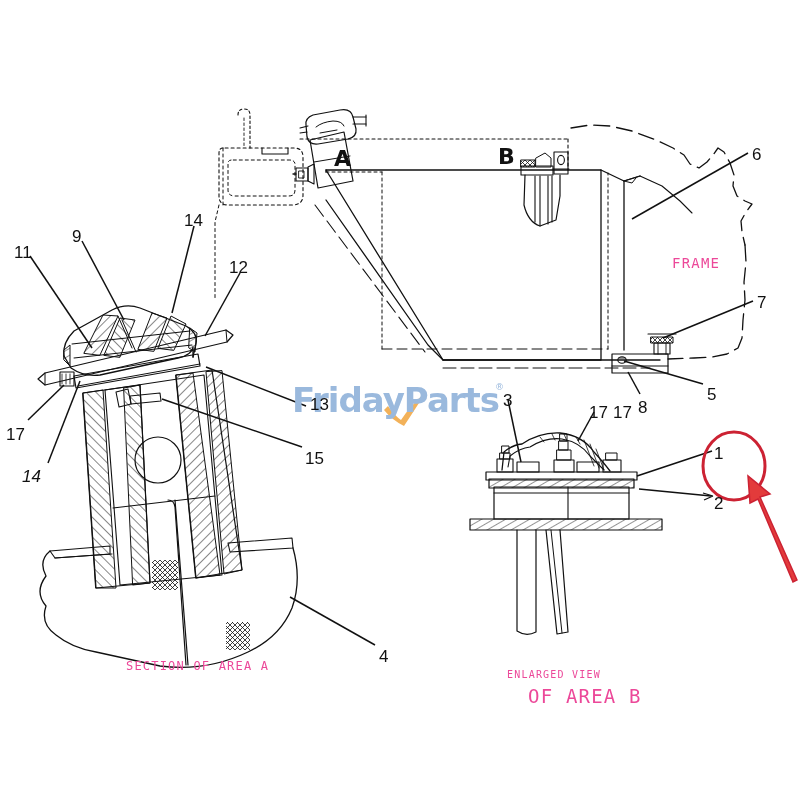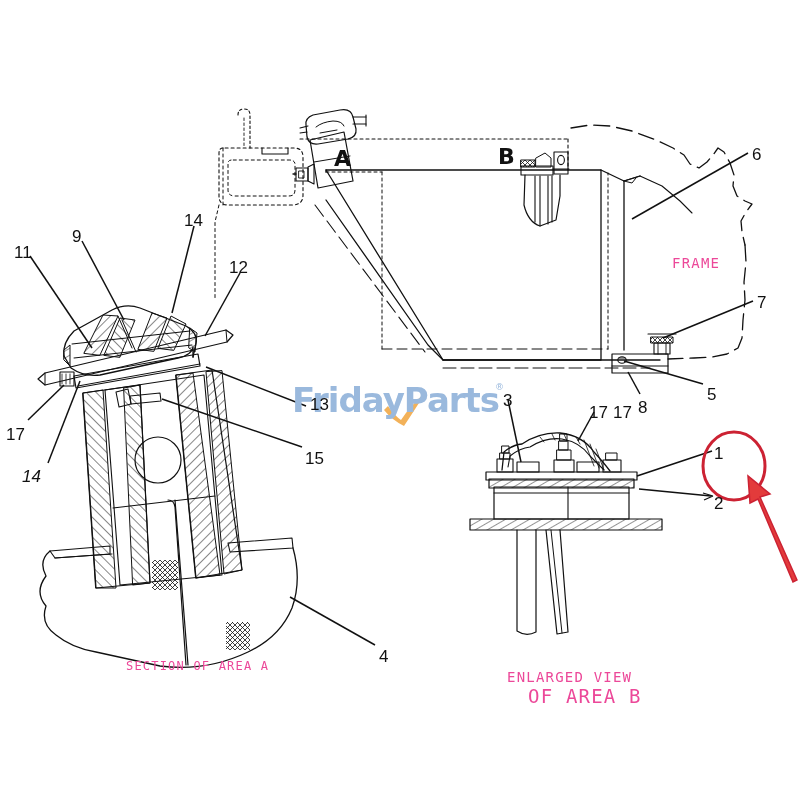--- a/index.html
+++ b/index.html
@@ -280,15 +280,15 @@
     <div class="lbl" style="left: 638px; top: 399px;">8</div>
     <div class="lbl" style="left: 503px; top: 392px;">3</div>
     <div class="lbl" style="left: 589px; top: 404px;">17</div>
     <div class="lbl" style="left: 613px; top: 404px;">17</div>
     <div class="lbl" style="left: 714px; top: 445px;">1</div>
     <div class="lbl" style="left: 714px; top: 495px;">2</div>
     <div class="lbl lbl-big" style="left: 334px; top: 148px;">A</div>
     <div class="lbl lbl-big" style="left: 498px; top: 146px;">B</div>
     <div class="lbl mono" style="left: 672px; top: 256px; font-size: 14px;">FRAME</div>
     <div class="lbl mono" style="left: 118px; top: 660px; font-size: 12px; margin-left: 8px;">SECTION OF AREA A</div>
-    <div class="lbl mono" style="left: 507px; top: 670px; font-size: 14px;">ENLARGED VIEW</div>
+    <div class="lbl mono" style="left: 507px; top: 670px; font-size: 10px;">ENLARGED VIEW</div>
     <div class="lbl mono" style="left: 528px; top: 687px; font-size: 19px;">OF AREA B</div>
   </div>
 
 </body></html>

